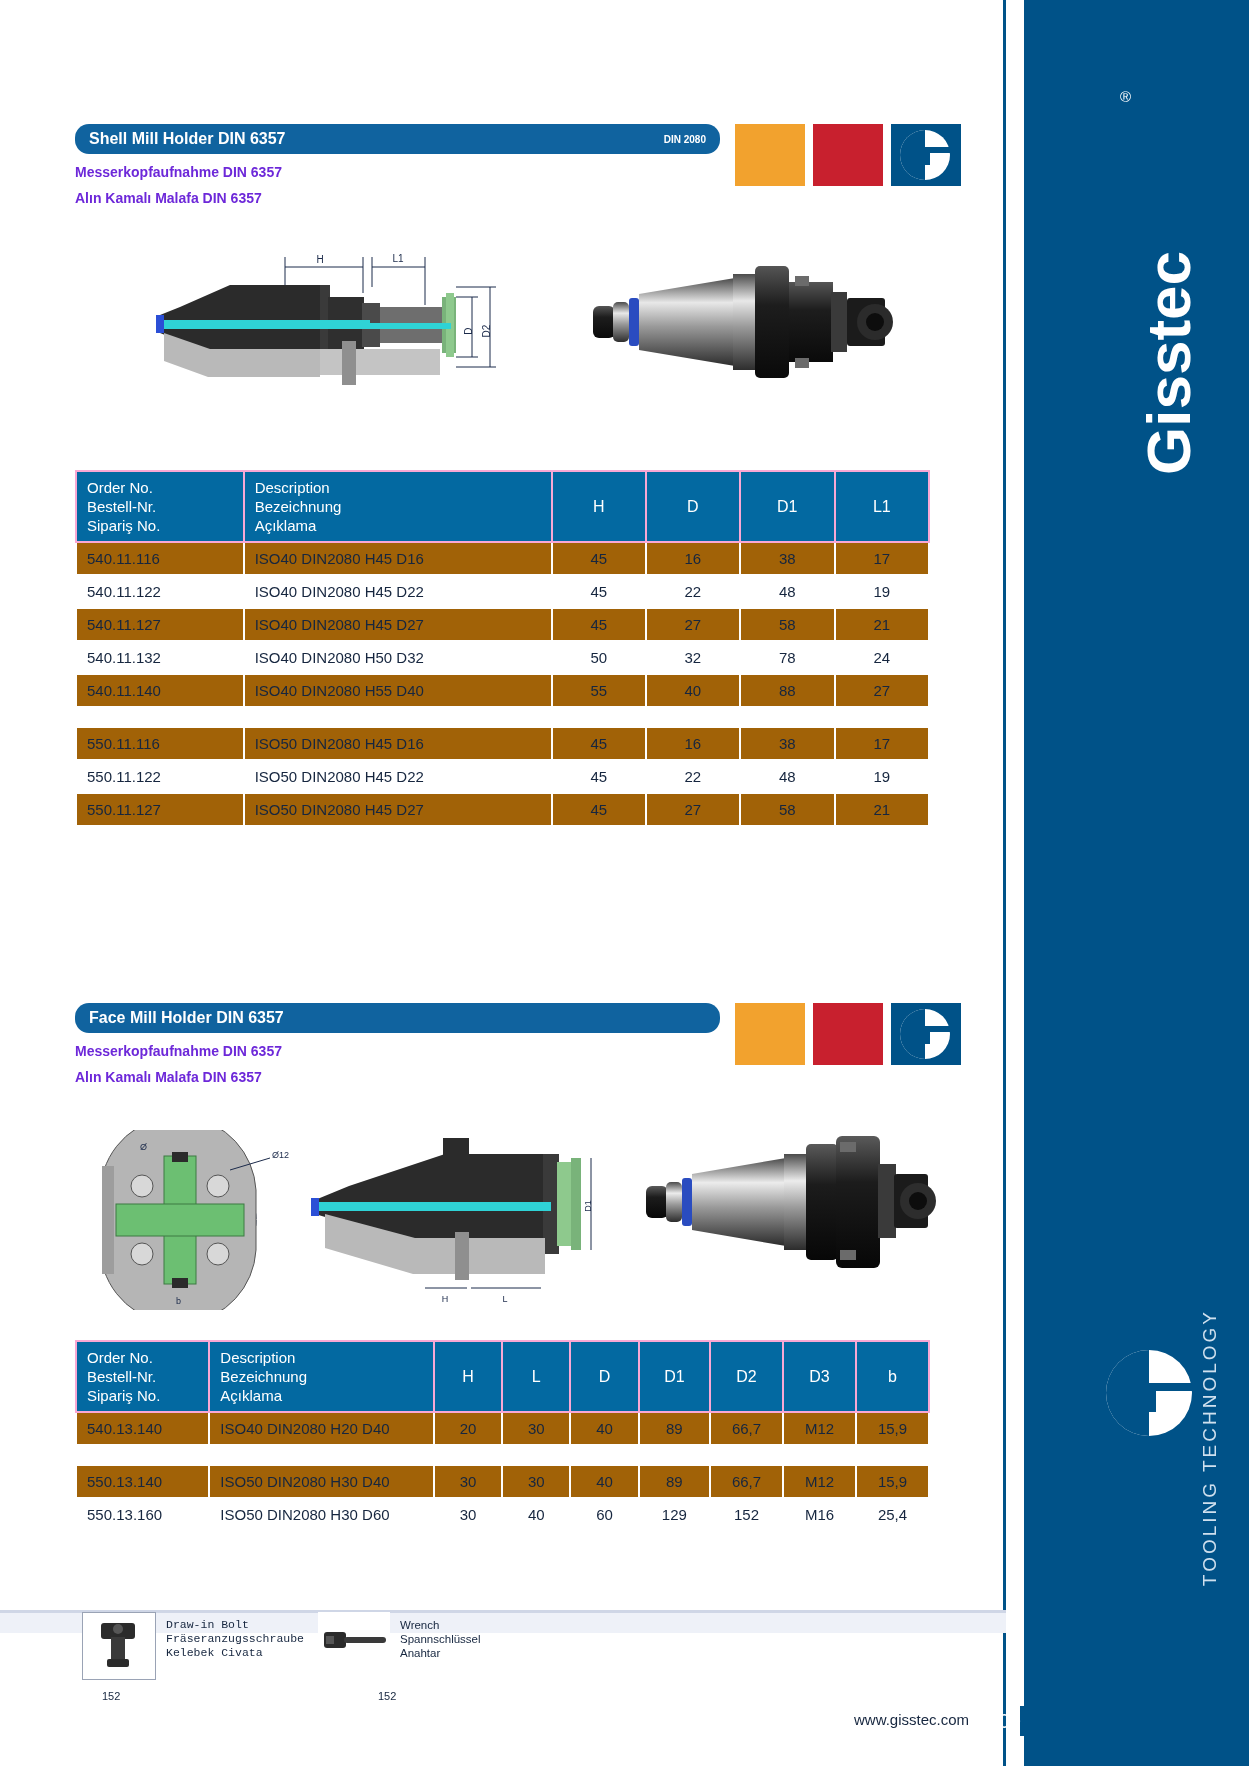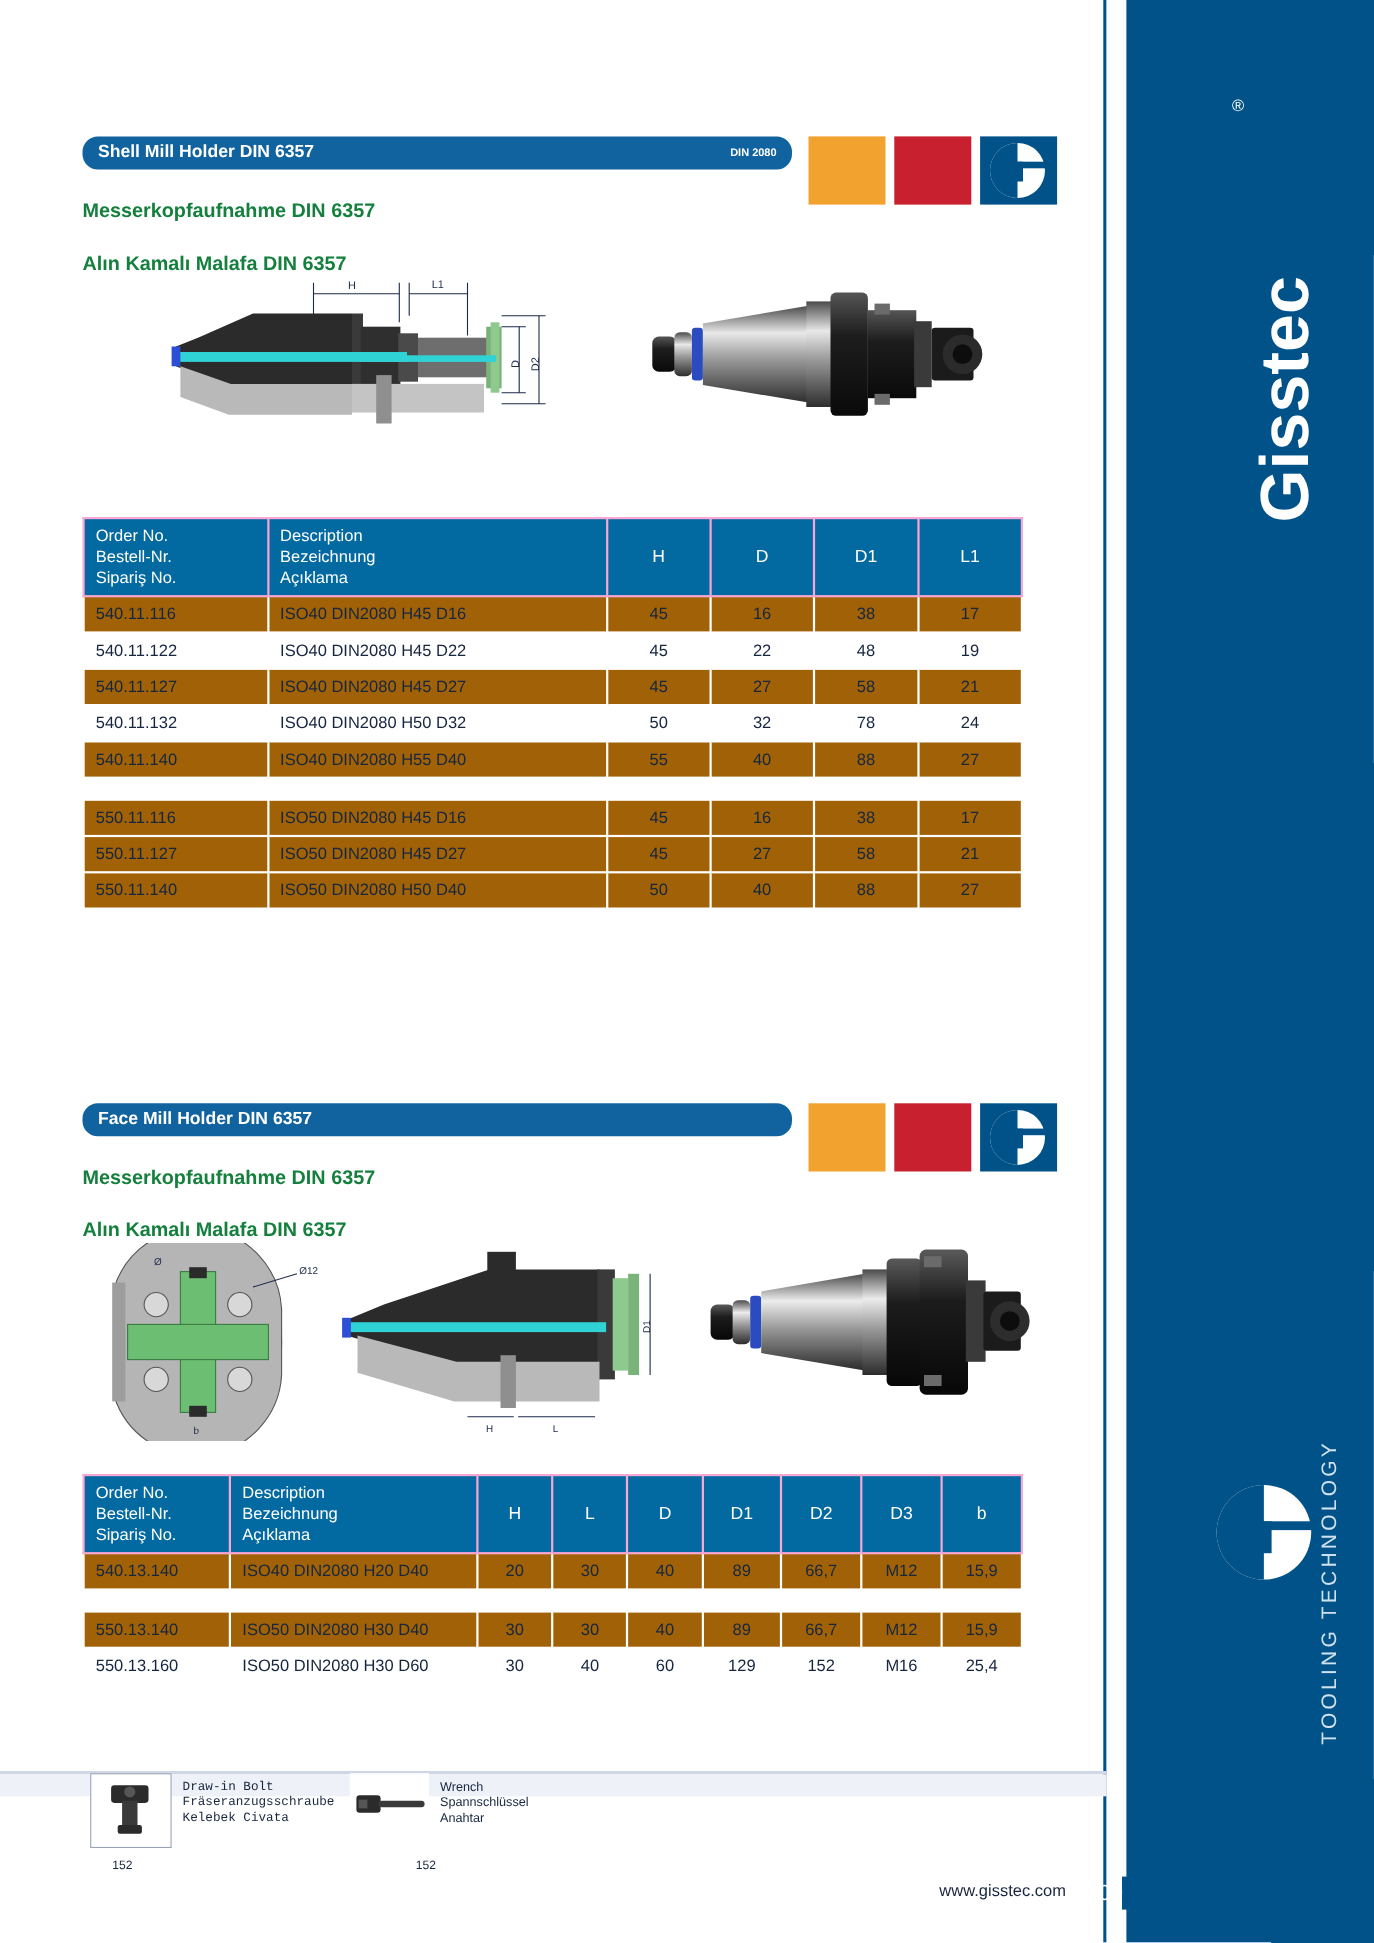--- a/index.html
+++ b/index.html
@@ -71,21 +71,21 @@
   .logo-box .lg-v{
     position:absolute;left:32px;top:23px;width:7px;height:18px;background:#005288;
   }
   
   .sec{position:absolute;}
   .sec-bar{
     height:30px;background:#10639f;color:#ffffff;display:flex;align-items:center;
     font-size:16px;font-weight:bold;padding:0 14px;box-sizing:border-box;border-radius:14px;
   }
   .sec-bar .right{margin-left:auto;font-size:10px;font-weight:bold;}
-  .sub1,.sub2{font-size:18px;font-weight:bold;color:#15803d;margin-top:27px;}
+  .sub1,.sub2{font-size:14px;font-weight:bold;color:#6d28d9;margin-top:10px;}
   .swatch-row{position:absolute;display:flex;gap:8px;align-items:flex-start;}
   .sw{width:70px;height:62px;}
   .sw.orange{background:#f2a22e;}
   .sw.red{background:#c8202e;}
   
   table{border-collapse:collapse;font-size:15px;}
   .thead td{
     background:#0369a1;color:#ffffff;font-weight:normal;font-size:15px;
     padding:6px 10px;vertical-align:top;line-height:19px;border:2px solid #f9a8d4;
   }
@@ -299,35 +299,35 @@
       </tr>
 
     <tr class="alt">
       <td>550.11.116</td>
       <td>ISO50 DIN2080 H45 D16</td>
       <td class="num">45</td>
       <td class="num">16</td>
       <td class="num">38</td>
       <td class="num">17</td>
     </tr>
+    <tr class="plain">
+      <td>550.11.122</td>
+      <td>ISO50 DIN2080 H45 D22</td>
+      <td class="num">45</td>
+      <td class="num">22</td>
+      <td class="num">48</td>
+      <td class="num">19</td>
+    </tr>
     <tr class="alt">
       <td>550.11.127</td>
       <td>ISO50 DIN2080 H45 D27</td>
       <td class="num">45</td>
       <td class="num">27</td>
       <td class="num">58</td>
       <td class="num">21</td>
-    </tr>
-    <tr class="alt">
-      <td>550.11.140</td>
-      <td>ISO50 DIN2080 H50 D40</td>
-      <td class="num">50</td>
-      <td class="num">40</td>
-      <td class="num">88</td>
-      <td class="num">27</td>
     </tr>
   </tbody>
 </table>
 
 <div class="sec" style="left:75px;top:1003px;width:645px;">
   <div class="sec-bar">
     <span>Face Mill Holder DIN 6357</span>
   </div>
   <div class="sub1">Messerkopfaufnahme DIN 6357</div>
   <div class="sub2">Alın Kamalı Malafa DIN 6357</div>

